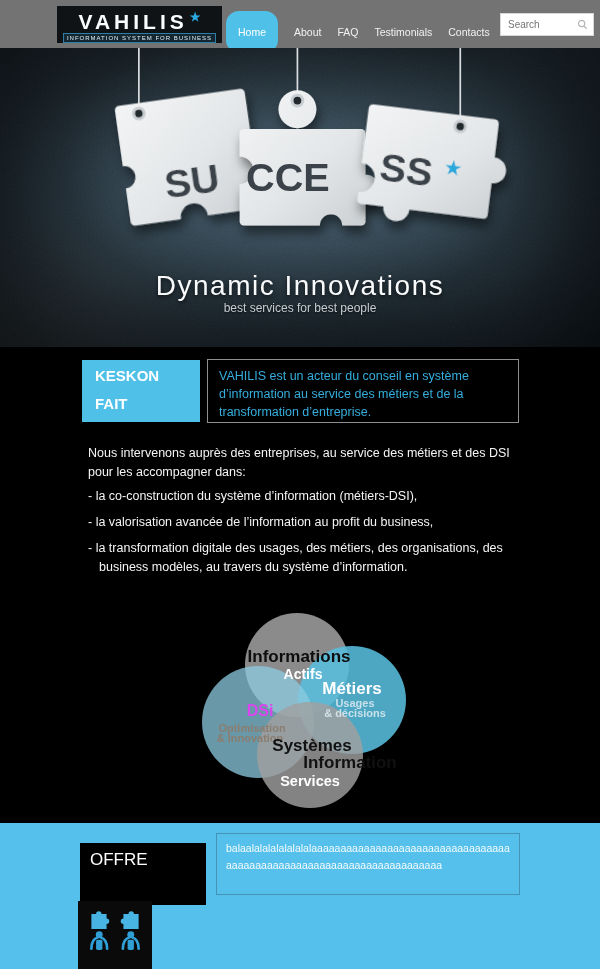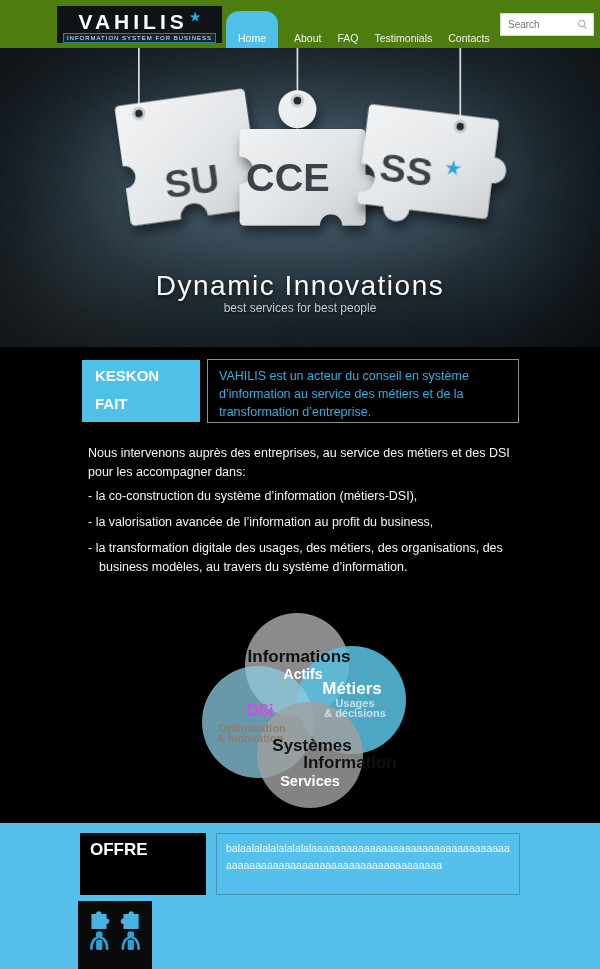--- a/index.html
+++ b/index.html
@@ -1,28 +1,28 @@
 <!DOCTYPE html>
 <html><head>
 <meta charset="utf-8">
 <style>
   html,body{margin:0;padding:0;background:#000;}
   .page{position:relative;width:600px;height:969px;overflow:hidden;background:#000;
         font-family:"Liberation Sans",sans-serif;}
   
-  .nav{position:absolute;left:0;top:0;width:600px;height:64px;background:#4d7c0f;}
+  .nav{position:absolute;left:0;top:0;width:600px;height:64px;background:#737373;}
   .logo-box{position:absolute;left:57px;top:6px;width:165px;height:37px;background:#101315;
             display:flex;flex-direction:column;align-items:center;justify-content:center;}
   .logo-line{color:#fbfdfe;font-size:21px;font-weight:bold;letter-spacing:4px;line-height:20px;}
   .logo-star{color:#2aa9e2;font-size:12px;vertical-align:super;margin-left:2px;letter-spacing:0;}
   .logo-tagline{margin-top:1px;font-size:6px;letter-spacing:1px;color:#dff0f8;
                 border:1px solid #2b7ea6;background:rgba(32,96,128,.25);padding:1px 3px;white-space:nowrap;}
   .menu{position:absolute;left:226px;top:11px;display:flex;align-items:center;gap:16px;}
   .menu a{color:#f2f2f2;font-size:10.5px;text-decoration:none;line-height:24px;}
-  .menu a.active{background:#4fc1e9;color:#fff;padding:14px 12px;border-radius:13px;height:26px;line-height:26px;}
+  .menu a.active{background:#4fc1e9;color:#fff;padding:8px 12px;border-radius:13px;height:26px;line-height:26px;}
   .search-wrap{position:absolute;left:500px;top:13px;width:92px;height:21px;background:#fff;
                border:1px solid #d8d8d8;display:flex;align-items:center;}
   .search-wrap input{flex:1;border:0;outline:none;font-size:10px;color:#555;padding:0 4px 0 7px;
                      font-family:"Liberation Sans",sans-serif;background:transparent;width:60px;}
   .search-wrap svg{flex:0 0 auto;margin-right:5px;}
   
   .hero{position:absolute;left:0;top:48px;width:600px;height:299px;overflow:hidden;
     background:
       radial-gradient(ellipse 340px 220px at 50% 38%, rgba(96,128,148,.60), rgba(96,128,148,0) 70%),
       radial-gradient(ellipse 700px 430px at 50% 50%, #2c3c47 0%, rgba(44,60,71,0) 80%),
@@ -60,22 +60,22 @@
   .vl-usages{left:355px;top:356px;font-size:11px;color:rgba(222,234,240,.85);}
   .vl-decisions{left:355px;top:366px;font-size:11px;color:rgba(222,234,240,.85);}
   .vl-dsi{left:260px;top:364px;font-size:16px;color:#d946ef;}
   .vl-optimisation{left:252px;top:381px;font-size:11px;color:#8b7d70;}
   .vl-innovation{left:250px;top:391px;font-size:11px;color:#8b7d70;}
   .vl-systemes{left:312px;top:399px;font-size:17px;color:#111;font-weight:800;}
   .vl-information{left:311px;top:416px;font-size:17px;color:#111;font-weight:800;margin-left:39px;}
   .vl-services{left:310px;top:434px;font-size:14.5px;color:#fff;}
   
   .offer{position:absolute;left:0;top:823px;width:600px;height:146px;background:#55c0eb;}
-  .offre-box{position:absolute;left:80px;top:10px;width:126px;height:62px;background:#000;
-             color:#fff;font-size:17px;font-weight:700;padding:7px 0 0 10px;box-sizing:border-box;}
+  .offre-box{position:absolute;left:80px;top:20px;width:126px;height:62px;background:#000;
+             color:#fff;font-size:17px;font-weight:400;padding:7px 0 0 10px;box-sizing:border-box;}
   .blurb-box{position:absolute;left:216px;top:10px;width:304px;height:62px;border:1px solid #4493b6;
              box-sizing:border-box;padding:6px 9px;color:#f4fbfe;font-size:10.5px;line-height:1.6;
              word-break:break-all;overflow:hidden;}
   .icon-box{position:absolute;left:78px;top:78px;width:74px;height:68px;background:#0a0a0a;
             display:flex;justify-content:center;}
   .icon-box svg{margin-top:9px;}
   .card{position:absolute;left:155px;top:79px;width:365px;height:67px;background:#fff;
         box-sizing:border-box;padding:13px 14px 0 14px;}
   .card-title{color:#2ba0d5;font-size:11.5px;font-weight:bold;letter-spacing:.3px;}
   .card-desc{margin-top:5px;color:#151515;font-size:9.5px;font-weight:bold;}

